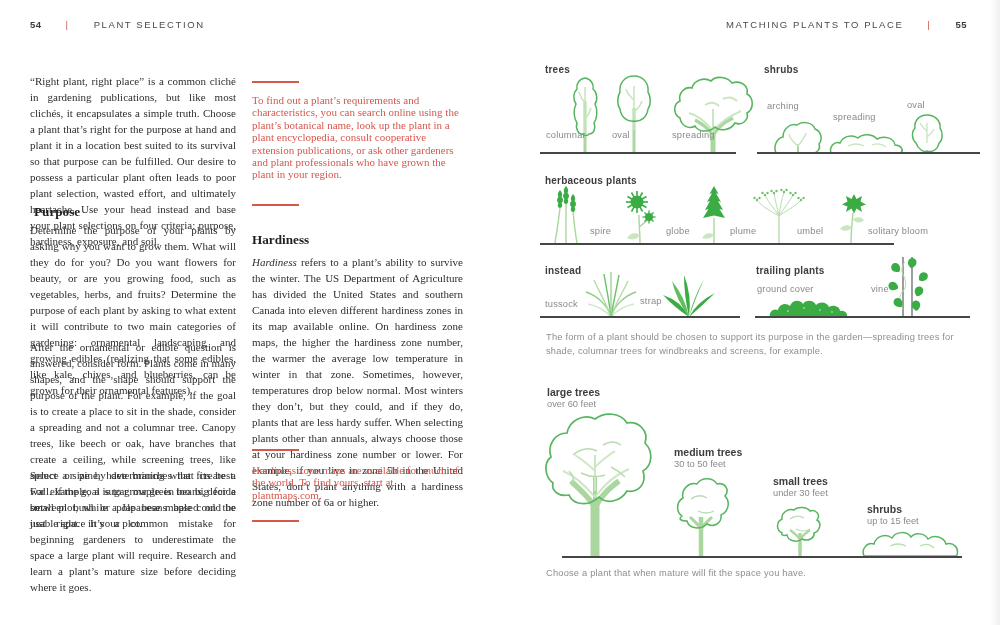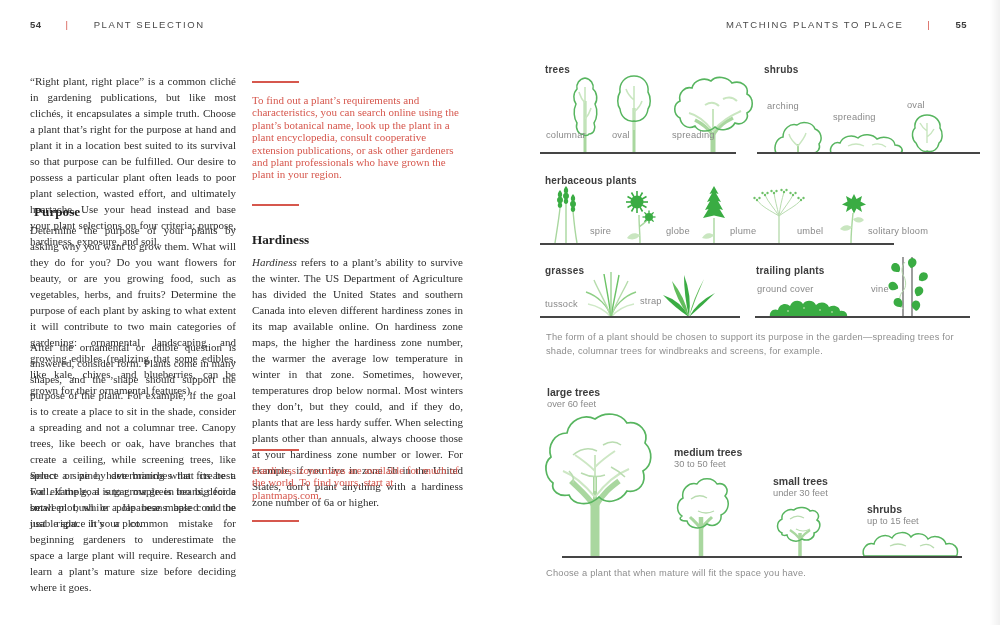--- a/index.html
+++ b/index.html
@@ -205,21 +205,21 @@
       <path d="M18,1 L20.5,6 L26,3 L24.5,8.5 L30,11.5 L24.5,13.5 L26,19 L20.5,15.5 L18,20.5 L15.5,15.5 L10,19 L11.5,13.5 L6,11.5 L11.5,8.5 L10,3 L15.5,6 Z" fill="#3aac43"></path>
     </svg>
   </div>
   <div class="lbl" style="left:590px;top:226px">spire</div>
   <div class="lbl" style="left:666px;top:226px">globe</div>
   <div class="lbl" style="left:730px;top:226px">plume</div>
   <div class="lbl" style="left:797px;top:226px">umbel</div>
   <div class="lbl" style="left:868px;top:226px">solitary bloom</div>
   <div class="gline" style="left:540px;top:243px;width:354px"></div>
 
-  <div class="gtitle" style="left:545px;top:265px">grasses</div>
+  <div class="gtitle" style="left:545px;top:265px">instead</div>
   <div class="gtitle" style="left:756px;top:265px">trailing plants</div>
 
   <div class="illus" style="left:570px;top:268px">
     <svg width="82" height="50" viewBox="0 0 82 50">
       <path d="M41,49 C35,42 28,38 18,36" stroke="#cfe9c7" stroke-width="1.4" fill="none"></path>
       <path d="M41,49 C47,42 54,38 64,36" stroke="#cfe9c7" stroke-width="1.4" fill="none"></path>
       <path d="M41,49 C38,38 28,28 16,24" stroke="#8ecf85" stroke-width="1.4" fill="none"></path>
       <path d="M41,49 C44,38 54,28 66,24" stroke="#8ecf85" stroke-width="1.4" fill="none"></path>
       <path d="M41,49 C36,34 28,22 24,12" stroke="#b5dcab" stroke-width="1.4" fill="none"></path>
       <path d="M41,49 C46,34 54,22 58,13" stroke="#b5dcab" stroke-width="1.4" fill="none"></path>

